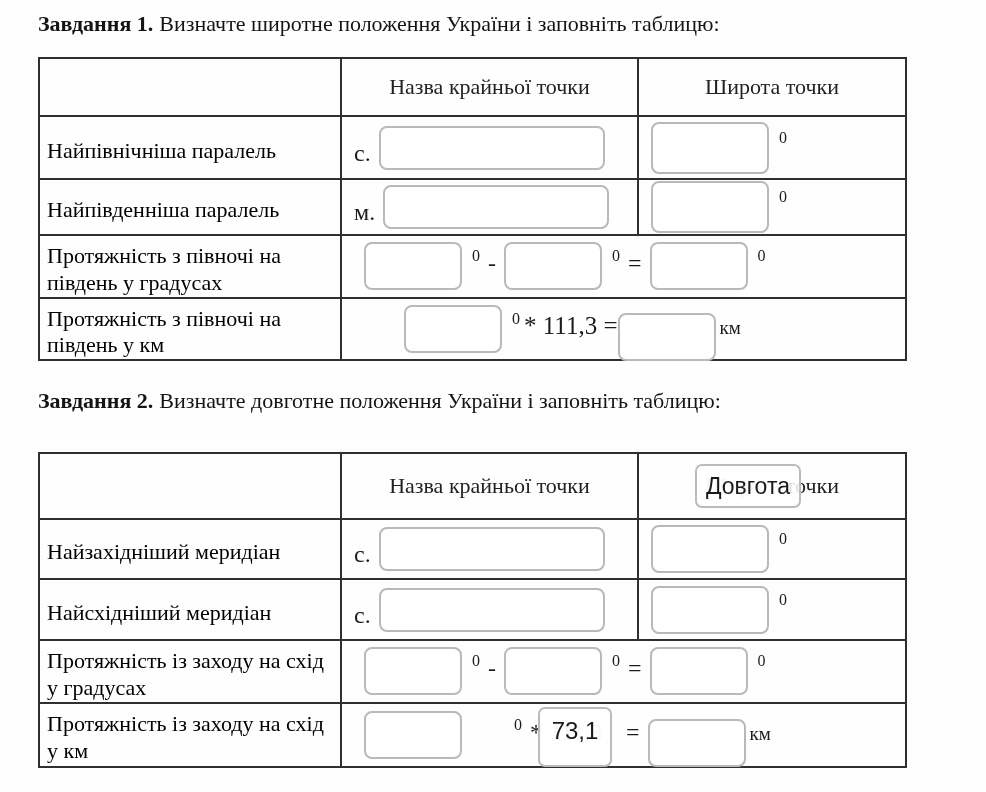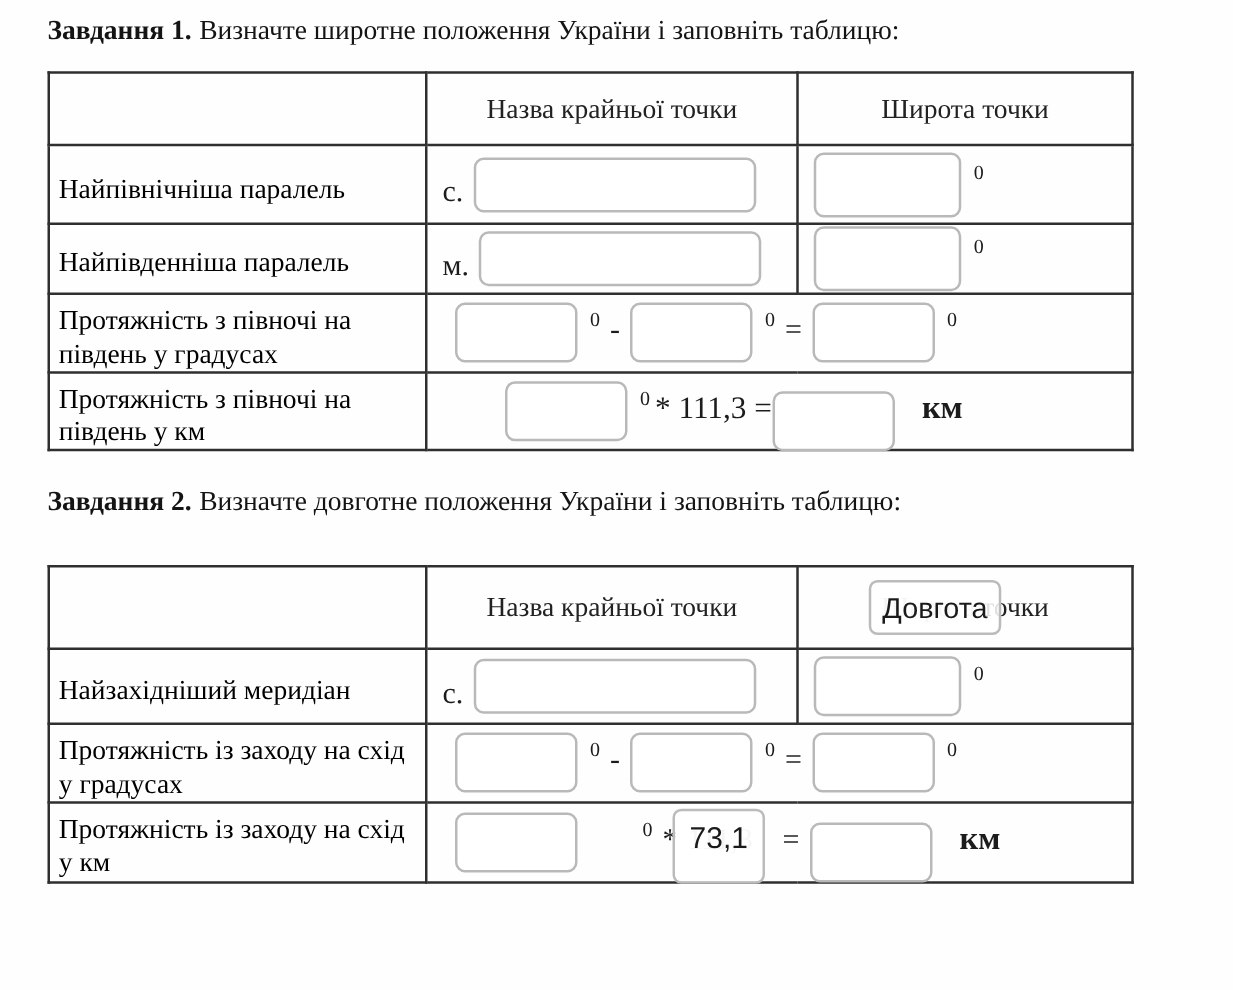--- a/index.html
+++ b/index.html
@@ -25,21 +25,21 @@
     display:inline-block;background:#ffffff;border:2px solid #b9b9b9;border-radius:8px;
     vertical-align:middle;box-sizing:border-box;
   }
   .name-box{width:226px;height:44px;}
   .val-box{width:118px;height:52px;}
   .small-box{width:98px;height:48px;}
   .low{position:relative;top:8px;}
   .deg{font-size:16px;position:relative;top:-10px;margin-left:10px;}
   .op{font-size:24px;margin:0 8px;}
   .formula-text{font-size:25px;margin-left:4px;}
-  .unit{font-size:26px;margin-left:22px;font-weight:bold;}
+  .unit{font-size:19px;margin-left:4px;}
   .ghost{color:#b5b5b5;}
   .ovl-wrap{position:relative;display:inline-block;}
   .overlay-box{
     position:absolute;background:rgba(255,255,255,0.86);border:2px solid #bbbbbb;border-radius:7px;
     font-family:"Liberation Sans", sans-serif;color:#1a1a1a;text-align:center;box-sizing:border-box;
   }
   .hdr-overlay{left:-10px;top:-9px;width:106px;height:44px;line-height:40px;font-size:23px;}
   .num-overlay{left:-12px;top:-12px;width:74px;height:60px;line-height:44px;font-size:24px;}
   .num-wrap{width:54px;}
 </style>
@@ -120,20 +120,29 @@
     </tr>
     <tr style="height:60px;">
       <td class="label-cell">Найзахідніший меридіан</td>
       <td class="input-cell">
         <span class="prefix">с.</span><span class="abox name-box"></span>
       </td>
       <td class="input-cell">
         <span class="abox val-box" style="height:48px;"></span><span class="deg">0</span>
       </td>
     </tr>
+    <tr style="height:61px;">
+      <td class="label-cell">Найсхідніший меридіан</td>
+      <td class="input-cell">
+        <span class="prefix">с.</span><span class="abox name-box"></span>
+      </td>
+      <td class="input-cell">
+        <span class="abox val-box" style="height:48px;"></span><span class="deg">0</span>
+      </td>
+    </tr>
     <tr style="height:59px;">
       <td class="label-cell">Протяжність із заходу на схід у градусах</td>
       <td class="formula-cell" colspan="2">
         <span class="abox small-box"></span><span class="deg">0</span><span class="op">-</span><span class="abox small-box"></span><span class="deg">0</span><span class="op">=</span><span class="abox small-box"></span><span class="deg">0</span>
       </td>
     </tr>
     <tr style="height:64px;">
       <td class="label-cell">Протяжність із заходу на схід у км</td>
       <td class="formula-cell" colspan="2">
         <span class="abox small-box"></span><span class="deg" style="margin-left:52px;">0</span><span class="op">*</span><span class="ovl-wrap num-wrap">

